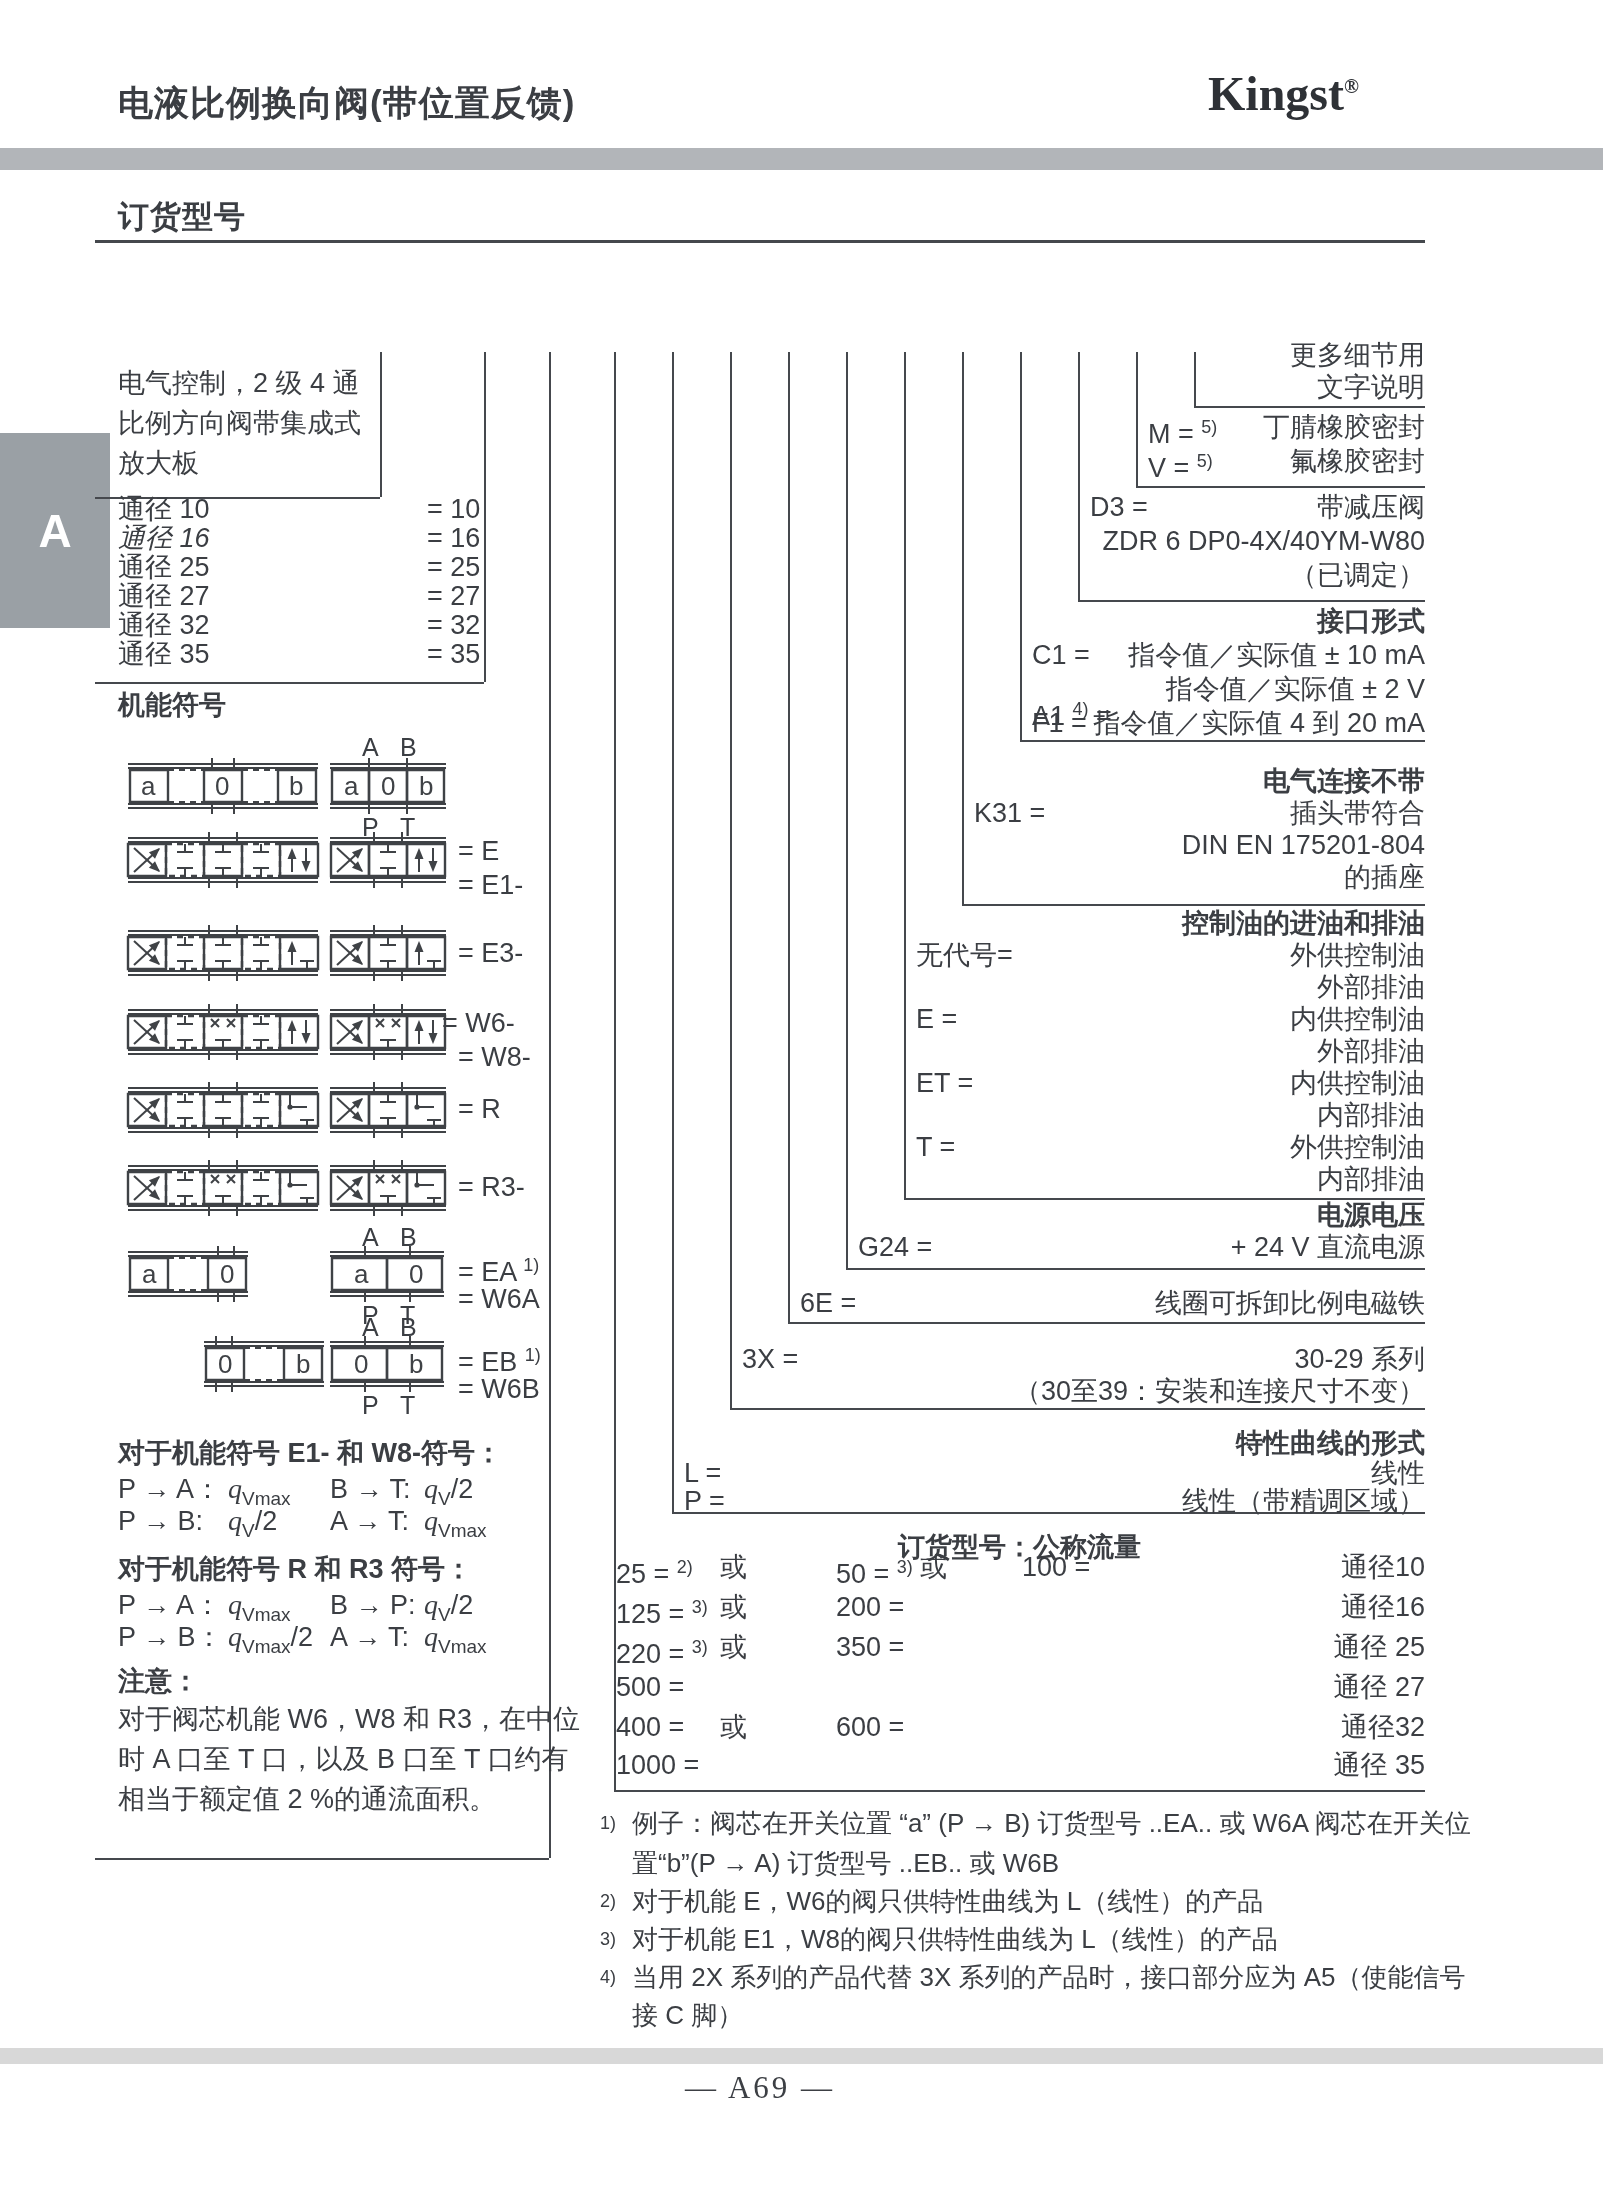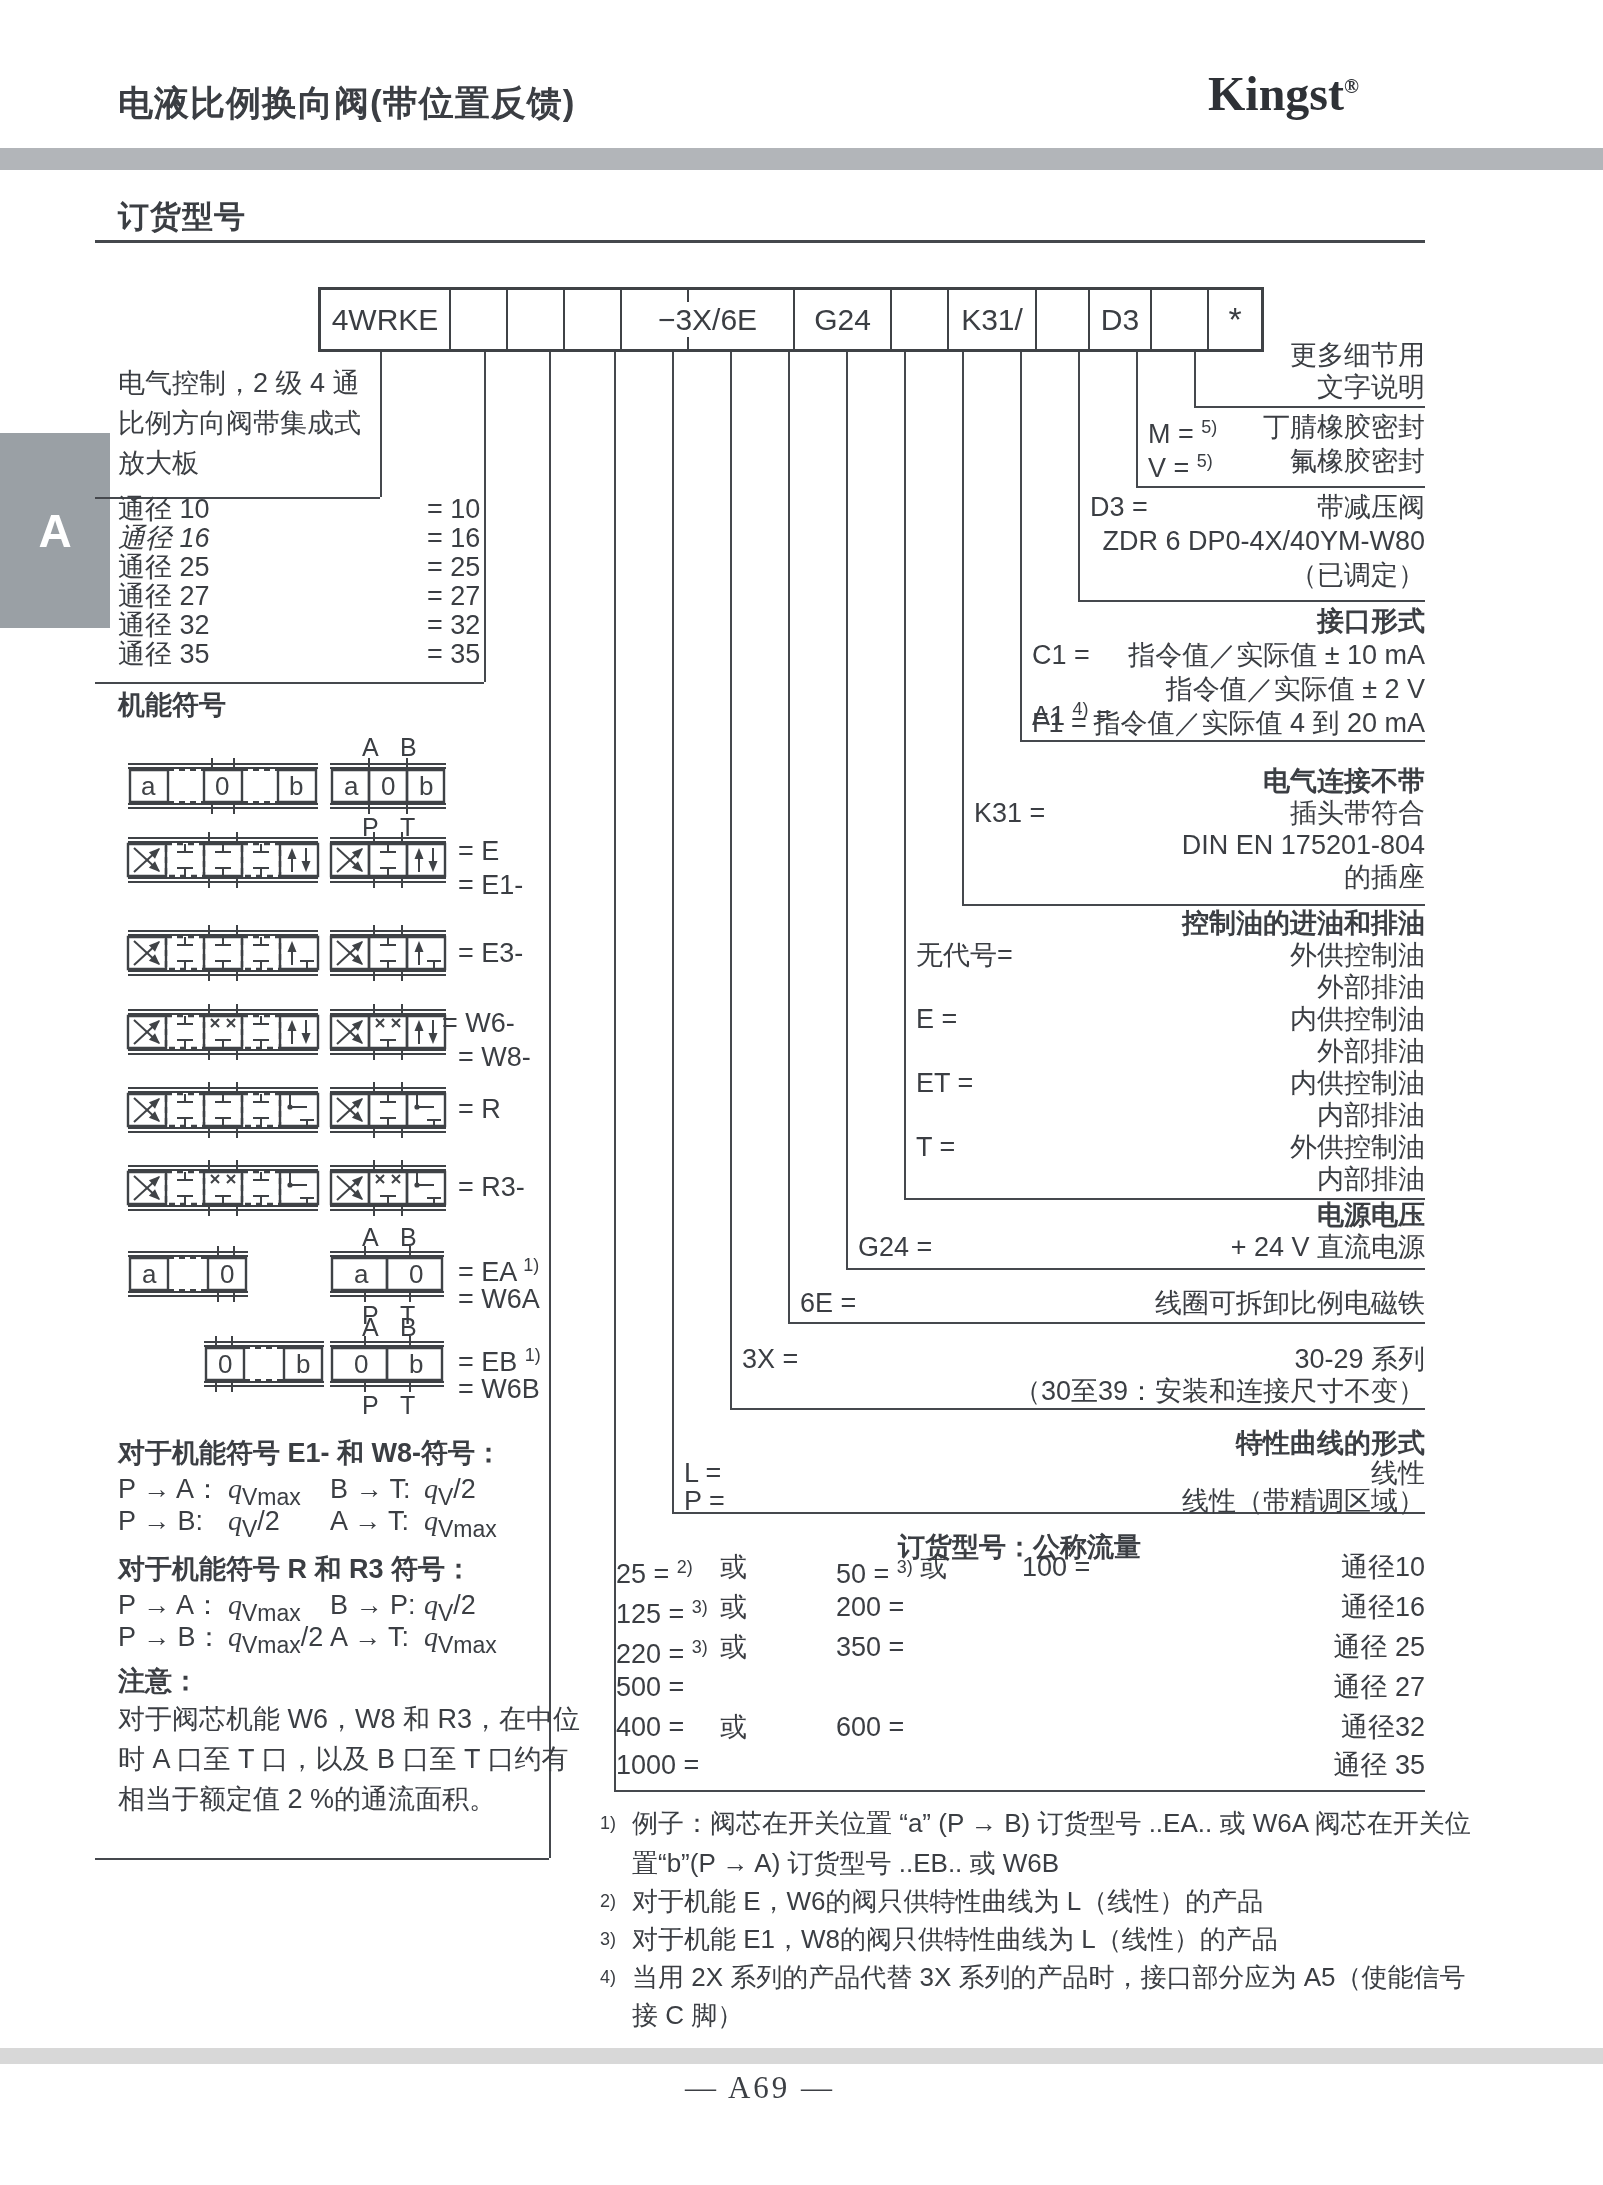--- a/index.html
+++ b/index.html
@@ -18,21 +18,21 @@
   .sec-title{font-size:31px;font-weight:bold;letter-spacing:1px;}
   .coderow{position:absolute;left:318px;top:287px;height:65px;display:flex;border:3px solid #3f4246;box-sizing:border-box;}
   .codecell{position:relative;border-left:2px solid #3f4246;display:flex;align-items:center;justify-content:center;
             font-size:30px;color:#3b3e43;box-sizing:border-box;}
   .codecell:first-child{border-left:none;}
   .t{position:absolute;font-size:27px;line-height:30px;white-space:nowrap;}
   .tr{position:absolute;right:178px;text-align:right;font-size:27px;line-height:30px;white-space:nowrap;}
   .bold{font-weight:bold;}
   sup{font-size:18px;}
   .q{font-family:"Liberation Serif","DejaVu Serif",serif;font-style:italic;font-size:28px;}
-  .q sub{font-style:normal;font-size:23px;font-family:"Liberation Sans",sans-serif;}
+  .q sub{font-style:normal;font-size:19px;font-family:"Liberation Sans",sans-serif;}
   .pgfoot{font-family:"Liberation Serif","DejaVu Serif",serif;font-size:31px;letter-spacing:3px;color:#3c3f44;}
   svg{position:absolute;overflow:visible;}
   svg *{vector-effect:non-scaling-stroke;}
 </style>
 </head>
 <body>
 
 <div class="page">
 
   <div class="abs doc-title" style="left:118px;top:80px;">电液比例换向阀(带位置反馈)</div>
@@ -41,34 +41,20 @@
   </div>
   <div class="band" style="top:148px;height:22px;"></div>
 
   <div class="atab">
       <span>A</span>
     </div>
 
   <div class="abs sec-title" style="left:118px;top:196px;">订货型号</div>
   <div class="ln" style="left:95px;top:240px;width:1330px;height:3px;"></div>
 
-  <div class="coderow" id="coderow">
-      <div class="codecell" style="width: 128px;">4WRKE</div>
-      <div class="codecell" style="width: 57px;"></div>
-      <div class="codecell" style="width: 57px;"></div>
-      <div class="codecell" style="width: 57px;"></div>
-      <div class="codecell" style="width: 173px;">−3X/6E<div style="position: absolute; left: 38%; top: 0px; height: 12px; border-left: 2px dashed rgb(63, 66, 70);"></div><div style="position: absolute; left: 38%; bottom: 0px; height: 12px; border-left: 2px dashed rgb(63, 66, 70);"></div></div>
-      <div class="codecell" style="width: 97px;">G24</div>
-      <div class="codecell" style="width: 57px;"></div>
-      <div class="codecell" style="width: 88px;">K31/</div>
-      <div class="codecell" style="width: 53px;"></div>
-      <div class="codecell" style="width: 62px;">D3</div>
-      <div class="codecell" style="width: 57px;"></div>
-      <div class="codecell" style="width: 54px; font-size: 34px;">*</div>
-    </div>
 
   <div id="leaders">
       <div class="ln" style="left: 380px; top: 352px; width: 2px; height: 145px;"></div>
       <div class="ln" style="left: 484px; top: 352px; width: 2px; height: 330px;"></div>
       <div class="ln" style="left: 549px; top: 352px; width: 2px; height: 1506px;"></div>
       <div class="ln" style="left: 614px; top: 352px; width: 2px; height: 1438px;"></div>
       <div class="ln" style="left: 672px; top: 352px; width: 2px; height: 1160px;"></div>
       <div class="ln" style="left: 730px; top: 352px; width: 2px; height: 1056px;"></div>
       <div class="ln" style="left: 788px; top: 352px; width: 2px; height: 970px;"></div>
       <div class="ln" style="left: 846px; top: 352px; width: 2px; height: 916px;"></div>

